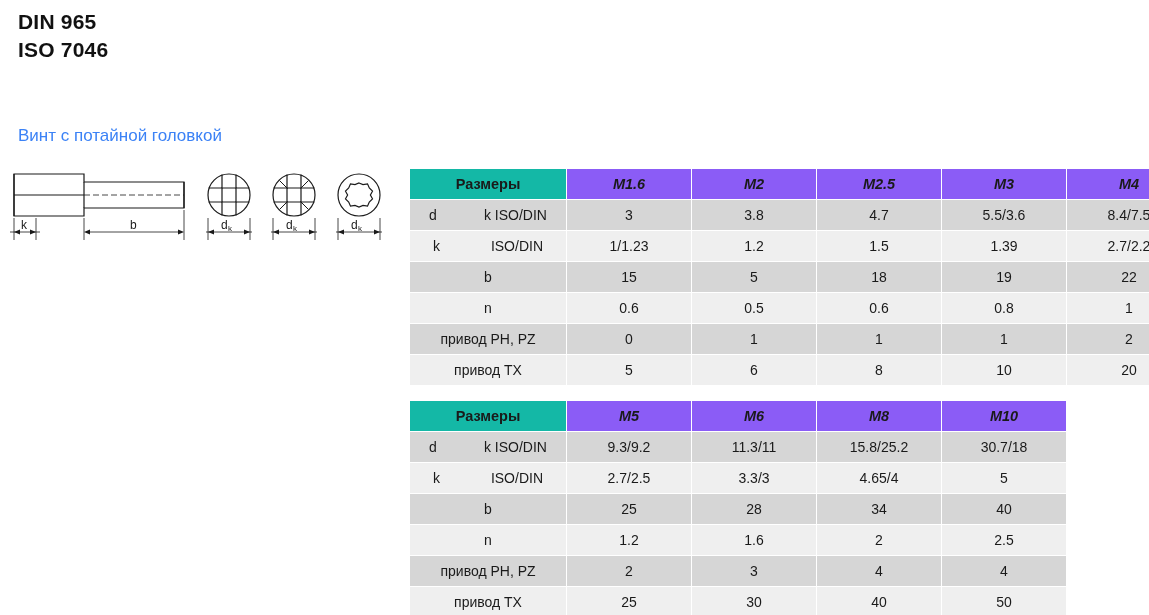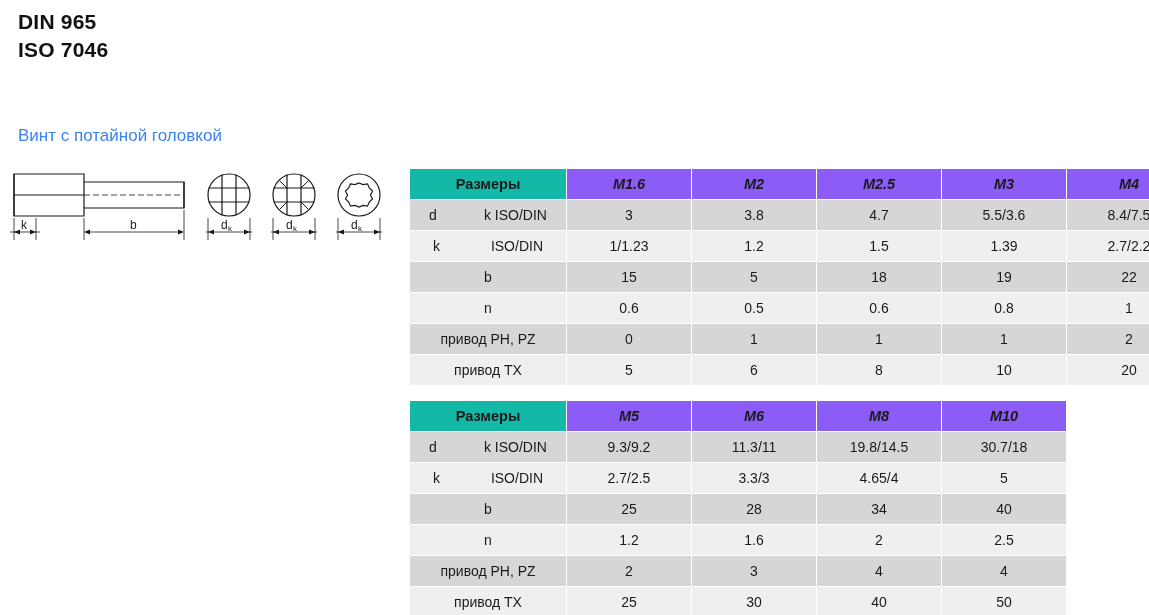--- a/index.html
+++ b/index.html
@@ -250,21 +250,21 @@
       <th class="hdr-col col-val">M6</th>
       <th class="hdr-col col-val">M8</th>
       <th class="hdr-col col-val">M10</th>
     </tr>
   </thead>
   <tbody>
     <tr class="row-a">
       <td><span class="lbl">d</span><span class="sub">k ISO/DIN</span></td>
       <td>9.3/9.2</td>
       <td>11.3/11</td>
-      <td>19.8/14.5</td>
+      <td>15.8/25.2</td>
       <td>30.7/18</td>
     </tr>
     <tr class="row-b">
       <td><span class="lbl">k</span>&nbsp;<span class="sub">ISO/DIN</span></td>
       <td>2.7/2.5</td>
       <td>3.3/3</td>
       <td>4.65/4</td>
       <td>5</td>
     </tr>
     <tr class="row-a">

